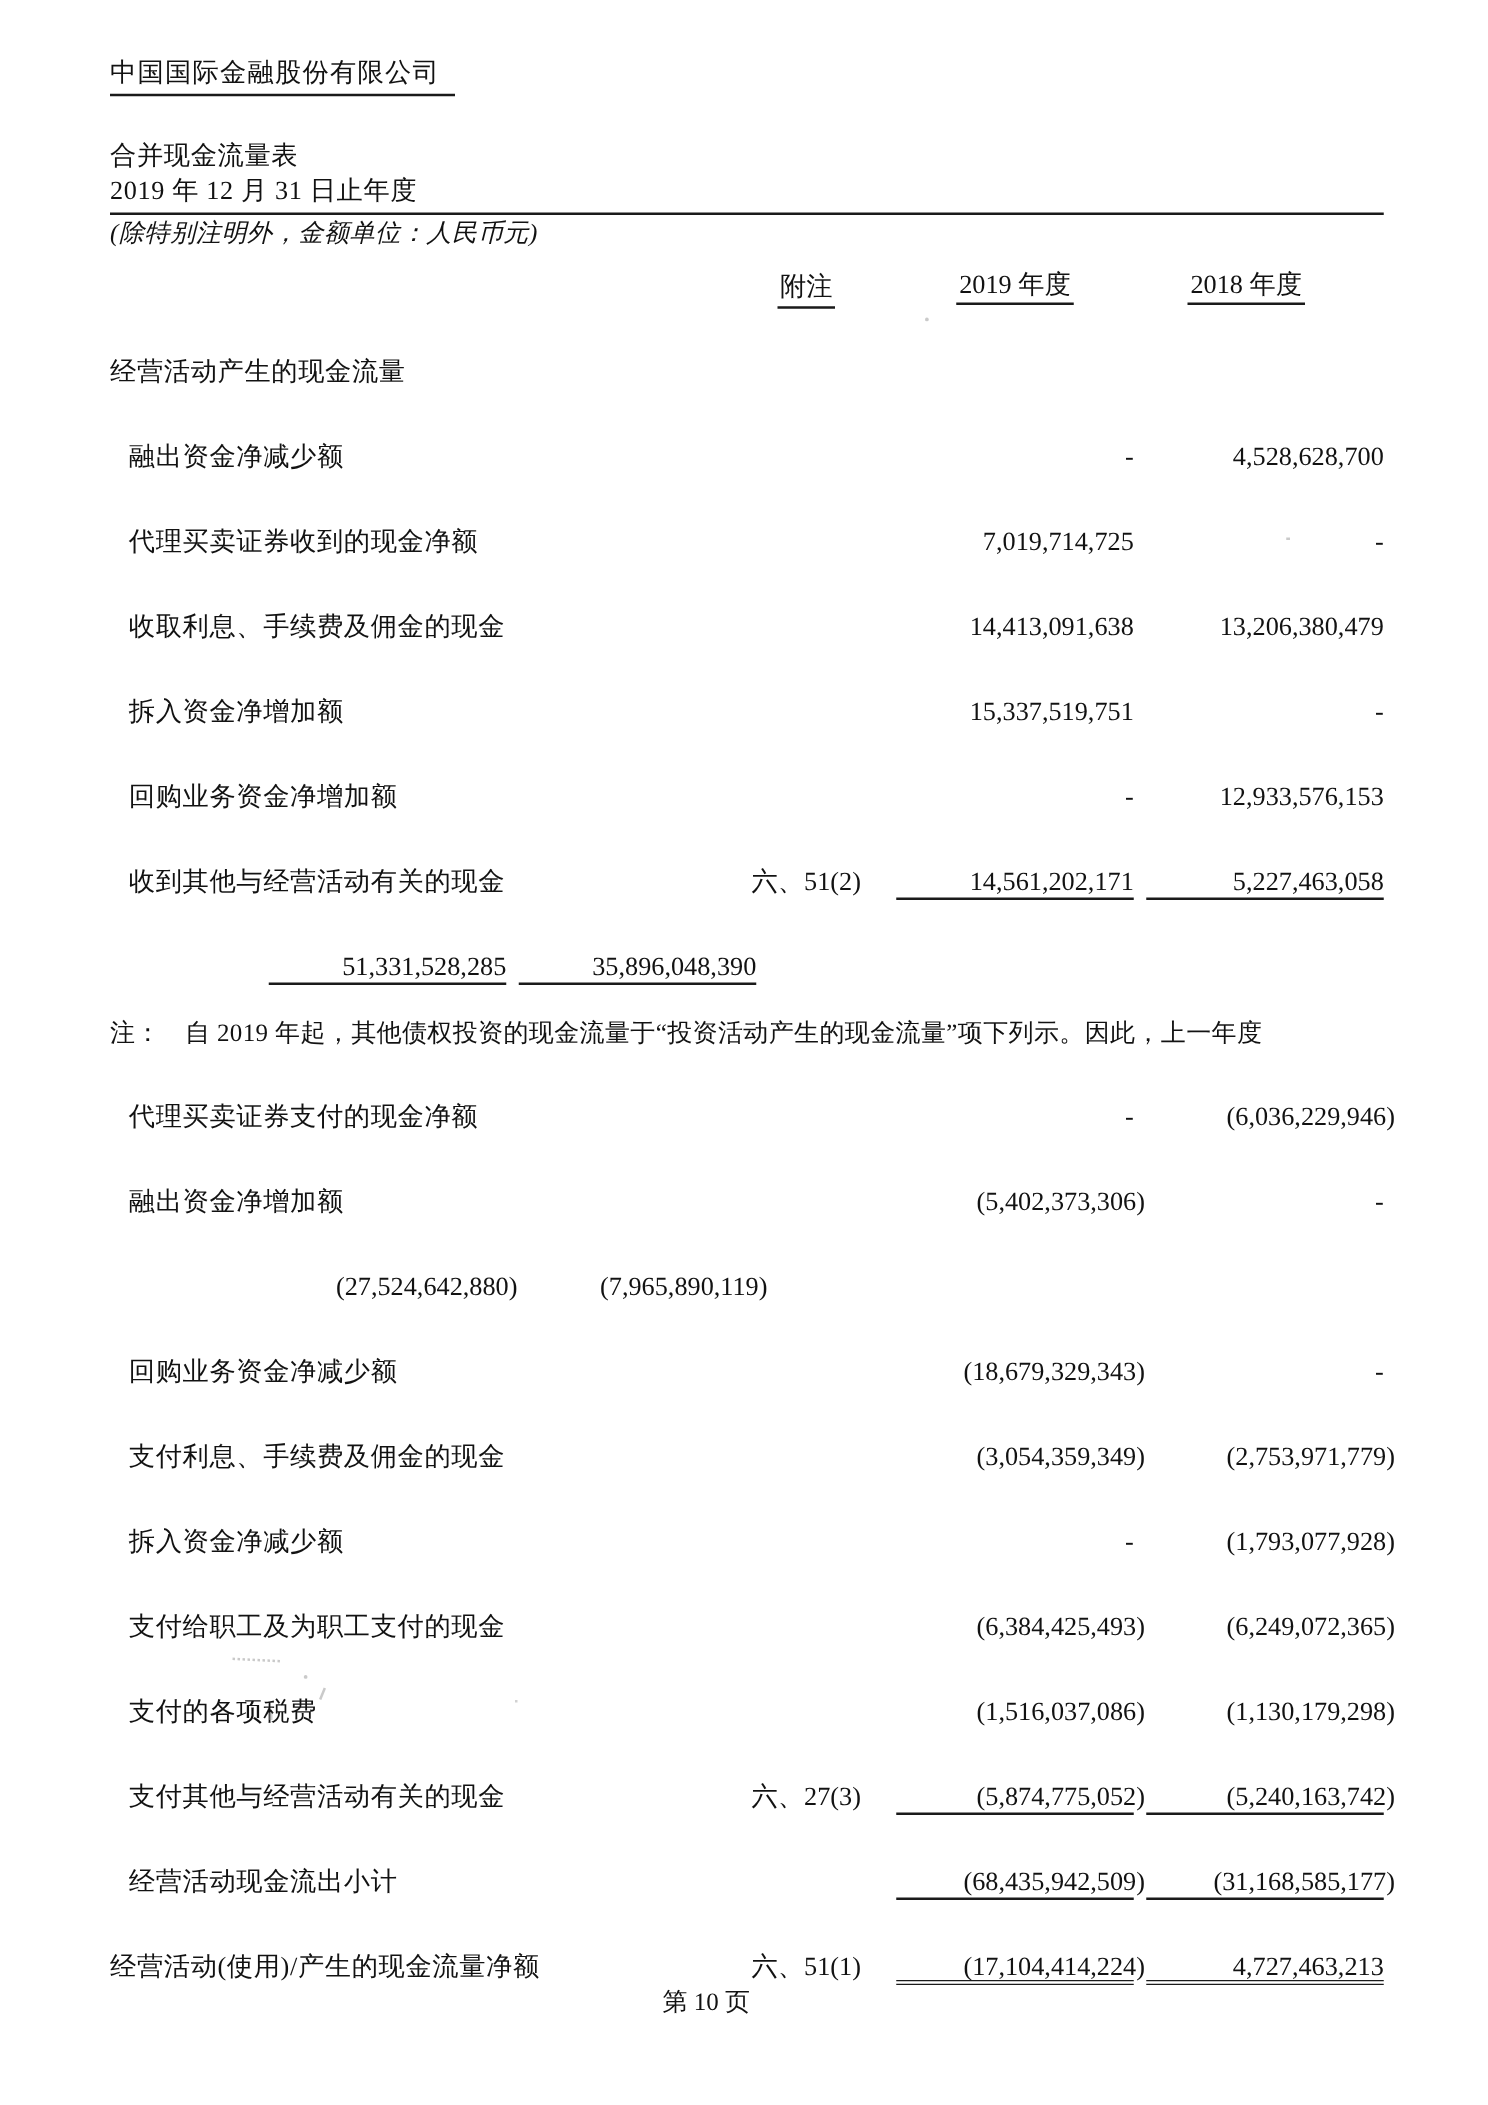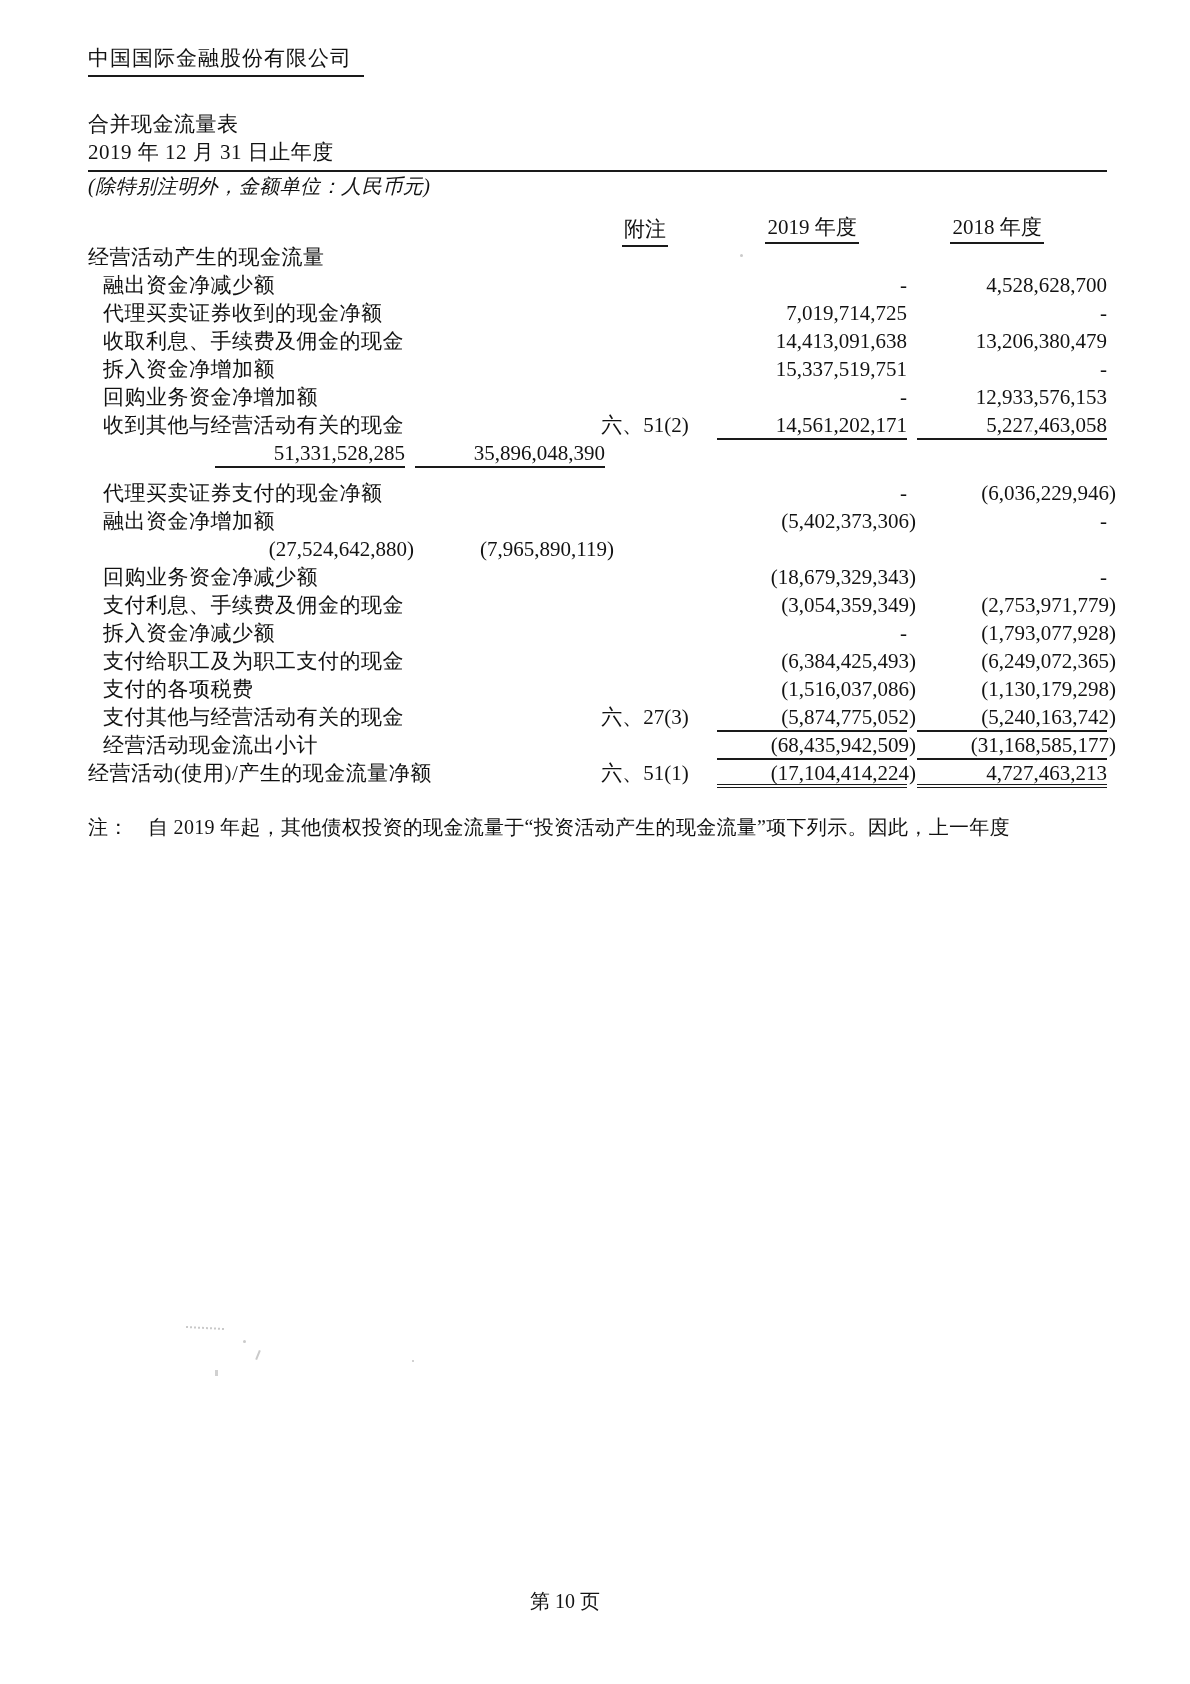--- a/index.html
+++ b/index.html
@@ -16,21 +16,21 @@
   #company .u{border-bottom:2px solid #1a1a1a;padding-bottom:3px;padding-right:12px;display:inline-block;}
   #stmt-title{top:110px;left:88px;font-size:21px;letter-spacing:0.5px;}
   #period{top:138px;left:88px;width:1019px;font-size:21px;letter-spacing:0.5px;
           border-bottom:2px solid #1a1a1a;padding-bottom:4px;}
   #unit-note{top:173px;left:88px;font-size:20px;font-style:italic;letter-spacing:0.5px;}
 
   
   #tbl{top:214px;left:88px;width:1019px;font-size:21px;}
   .hrow{display:flex;height:30px;line-height:26px;align-items:flex-end;}
   .hcell span{border-bottom:2px solid #1a1a1a;padding:0 2px 2px 2px;display:inline-block;}
-  .row{display:flex;height:28px;}
+  .row{display:flex;height:28px;margin-top:40px;}
   .row.blank{height:12px;}
   .c-label{width:502px;height:28px;line-height:27px;white-space:nowrap;letter-spacing:0.5px;}
   .row.ind .c-label{padding-left:15px;}
   .c-note{width:110px;text-align:center;height:28px;line-height:27px;}
   .c-v1{width:190px;margin-left:17px;text-align:right;height:28px;}
   .c-v2{width:190px;margin-left:10px;text-align:right;height:28px;}
   .hrow .c-v1,.hrow .c-v2{text-align:center;height:30px;}
   .hrow .c-v2{padding-right:30px;}
   .val{display:block;line-height:26px;height:100%;}
   .val.neg{margin-right:-9px;}

